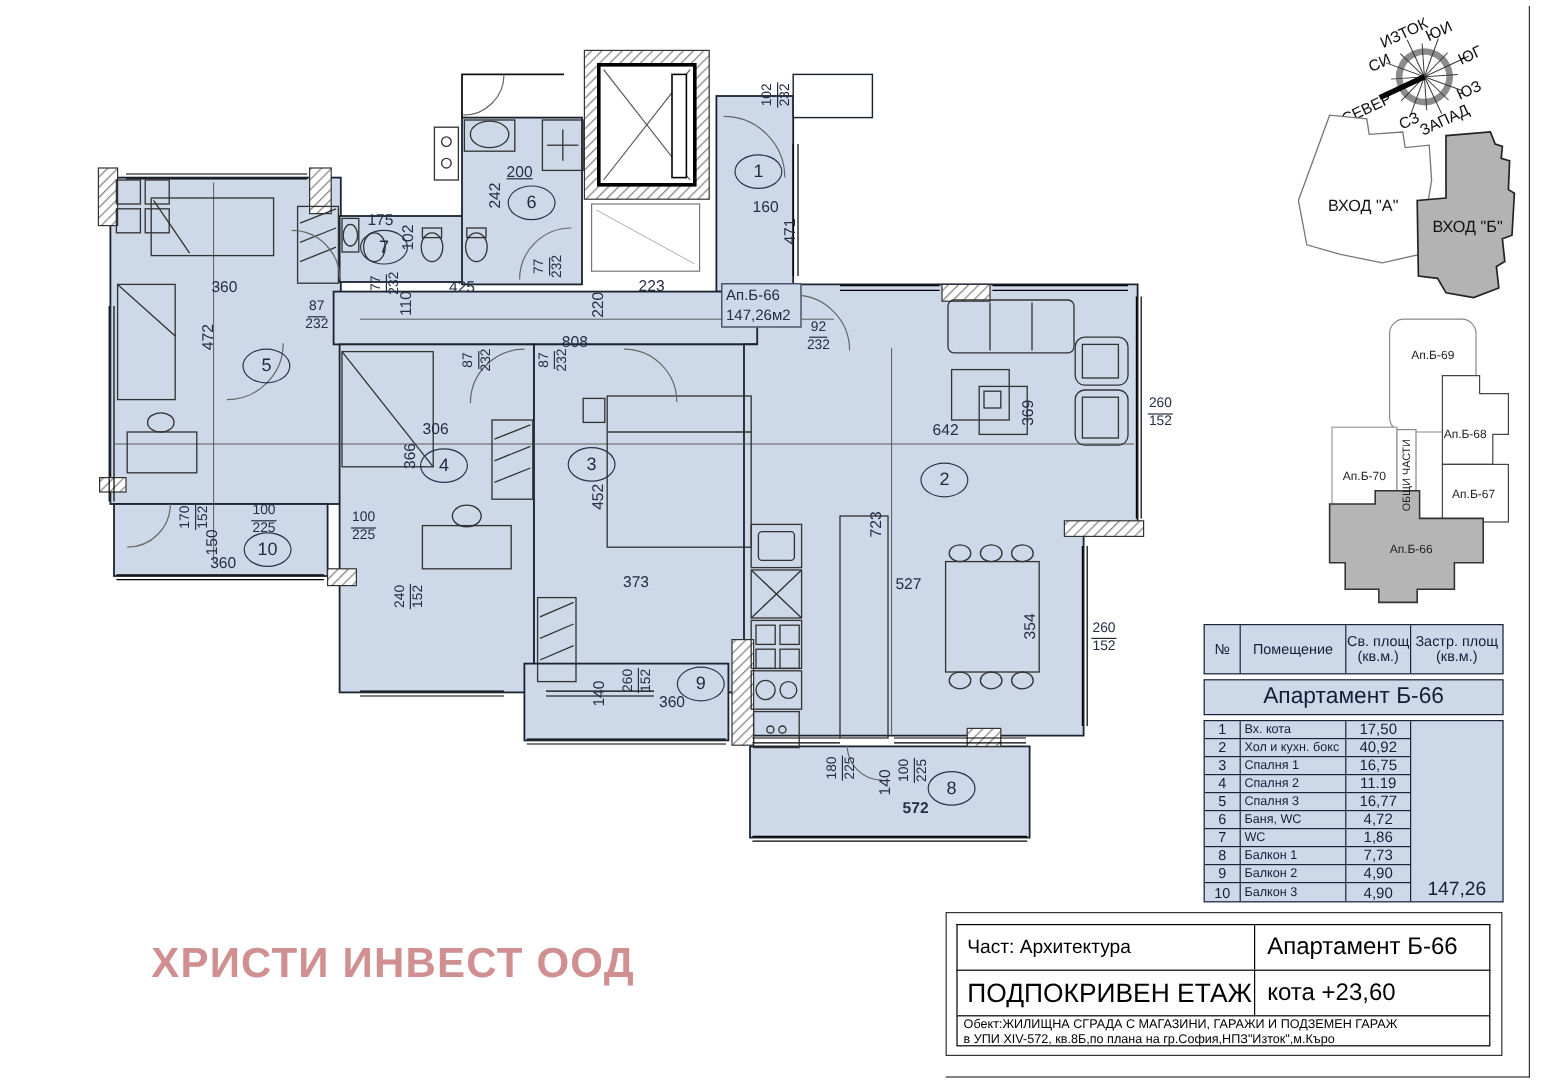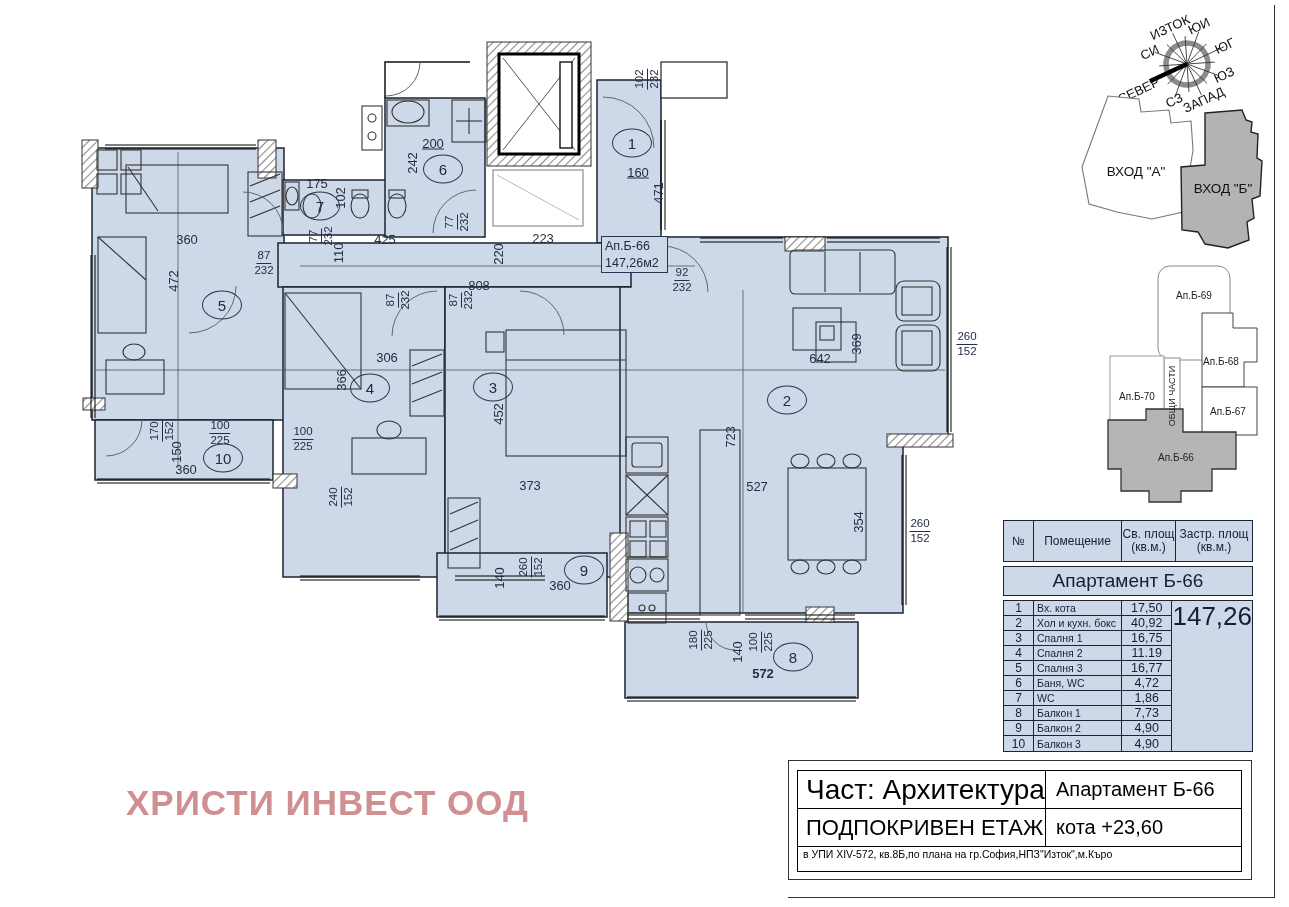--- a/index.html
+++ b/index.html
@@ -42,26 +42,26 @@
        font-size:19px}
   .rowsect{margin-top:4px;display:flex}
   .rcol{width:172px;border-right:1.4px solid #1c2437;box-sizing:border-box}
   .rrow{display:flex;height:15px;border-bottom:1.2px solid #1c2437;box-sizing:border-box}
   .rrow:last-child{border-bottom:none}
   .rn{width:30px;border-right:1.2px solid #1c2437;display:flex;align-items:center;
        justify-content:center;font-size:12px;box-sizing:border-box}
   .rname{width:88px;border-right:1.2px solid #1c2437;display:flex;align-items:center;
        padding-left:3px;font-size:10.5px;box-sizing:border-box}
   .rarea{flex:1;display:flex;align-items:center;justify-content:center;font-size:12.5px}
-  .rtotal{flex:1;display:flex;align-items:flex-start;justify-content:center;font-size:26px}
+  .rtotal{flex:1;display:flex;align-items:flex-end;justify-content:center;font-size:16px}
 
   
   .tb{position:absolute;left:797px;top:770px;width:445px;color:#000;z-index:6;background:#fff}
   .tbrow{display:flex;border:1.6px solid #000;border-bottom:none;height:38px;box-sizing:border-box}
-  .tbrow .cl{width:247px;display:flex;align-items:center;padding-left:8px;font-size:28px;
+  .tbrow .cl{width:247px;display:flex;align-items:center;padding-left:8px;font-size:16px;
        box-sizing:border-box}
   .tbrow .cr{flex:1;border-left:1.6px solid #000;display:flex;align-items:center;
        padding-left:10px;font-size:20px;box-sizing:border-box}
   .tbrow2 .cl{font-size:22px}
   .tbobj{border:1.6px solid #000;padding:2px 5px;font-size:10.5px;line-height:11.5px;
        height:26px;box-sizing:border-box}
   .offset-frame{position:absolute;left:788px;top:760px;width:462px;height:118px;
        border:1.1px solid #333;z-index:5}
   .frame-right{position:absolute;left:1274px;top:5px;height:893px;border-left:1.3px solid #333;z-index:5}
   .frame-bottom{position:absolute;left:788px;top:897px;width:487px;border-top:1.3px solid #333;z-index:5}
@@ -341,47 +341,47 @@
       <div class="dim rot" style="left: 338px; top: 253px;">110</div>
       <div class="dim" style="left: 433px; top: 143px; text-decoration: underline;">200</div>
       <div class="dim rot" style="left: 412px; top: 163px;">242</div>
       <div class="dim" style="left: 543px; top: 238px;">223</div>
       <div class="dim" style="left: 479px; top: 266px; margin-top: 19px;">808</div>
       <div class="dim rot" style="left: 498px; top: 254px;">220</div>
       <div class="dim rot" style="left: 646px; top: 79px;"><span class="fr">
           <span class="num">102</span>
           <span class="den">232</span>
         </span></div>
-      <div class="dim" style="left: 638px; top: 172px; text-decoration: underline;">160</div>
+      <div class="dim" style="left: 638px; top: 172px;">160</div>
       <div class="dim rot" style="left: 658px; top: 193px;">471</div>
       <div class="dim" style="left: 682px; top: 279px;"><span class="fr">
           <span class="num">92</span>
           <span class="den">232</span>
         </span></div>
-      <div class="dim" style="left: 363px; top: 357px; margin-left: 24px;">306</div>
+      <div class="dim" style="left: 363px; top: 357px;">306</div>
       <div class="dim rot" style="left: 341px; top: 380px;">366</div>
       <div class="dim rot" style="left: 397px; top: 300px;"><span class="fr">
           <span class="num">87</span>
           <span class="den">232</span>
         </span></div>
       <div class="dim rot" style="left: 460px; top: 300px;"><span class="fr">
           <span class="num">87</span>
           <span class="den">232</span>
         </span></div>
       <div class="dim" style="left: 303px; top: 438px;"><span class="fr">
           <span class="num">100</span>
           <span class="den">225</span>
         </span></div>
       <div class="dim rot" style="left: 498px; top: 414px;">452</div>
       <div class="dim" style="left: 530px; top: 485px;">373</div>
       <div class="dim rot" style="left: 340px; top: 497px;"><span class="fr">
           <span class="num">240</span>
           <span class="den">152</span>
         </span></div>
-      <div class="dim" style="left: 788px; top: 358px; margin-left: 32px;">642</div>
+      <div class="dim" style="left: 788px; top: 358px;">642</div>
       <div class="dim rot" style="left: 856px; top: 344px;">369</div>
       <div class="dim rot" style="left: 730px; top: 437px;">723</div>
       <div class="dim" style="left: 757px; top: 486px;">527</div>
       <div class="dim rot" style="left: 858px; top: 522px;">354</div>
       <div class="dim" style="left: 967px; top: 343px;"><span class="fr">
           <span class="num">260</span>
           <span class="den">152</span>
         </span></div>
       <div class="dim" style="left: 920px; top: 530px;"><span class="fr">
           <span class="num">260</span>
@@ -502,17 +502,18 @@
 <div class="tb">
   <div class="tbrow">
     <div class="cl">Част: Архитектура</div>
     <div class="cr">Апартамент Б-66</div>
   </div>
   <div class="tbrow tbrow2">
     <div class="cl">ПОДПОКРИВЕН ЕТАЖ</div>
     <div class="cr">кота +23,60</div>
   </div>
   <div class="tbobj">
+    <div>Обект:ЖИЛИЩНА СГРАДА С МАГАЗИНИ, ГАРАЖИ И ПОДЗЕМЕН ГАРАЖ</div>
     <div>в УПИ XIV-572, кв.8Б,по плана на гр.София,НПЗ"Изток",м.Къро</div>
   </div>
 </div>
 
 </div>
 
 </body></html>

